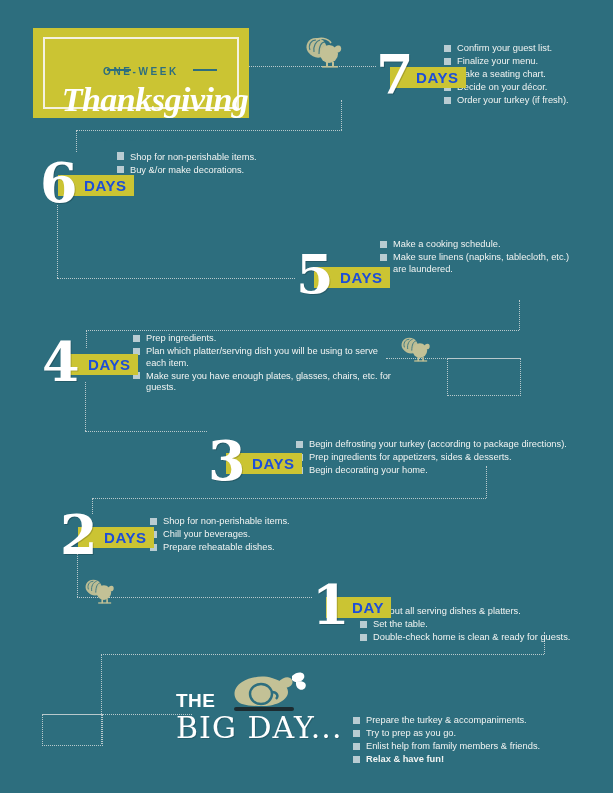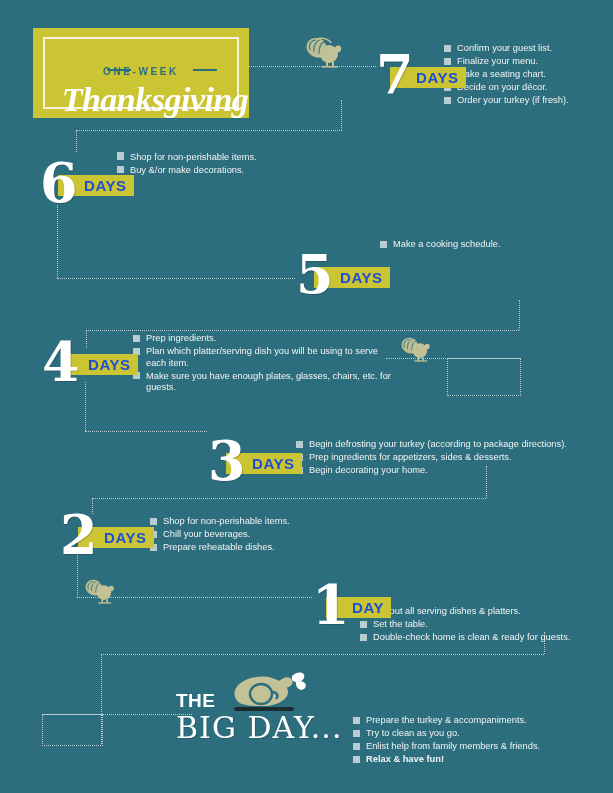--- a/index.html
+++ b/index.html
@@ -290,20 +290,21 @@
     <div class="item"><span class="box"></span><span>Shop for non-perishable items.</span></div>
     <div class="item"><span class="box"></span><span>Buy &amp;/or make decorations.</span></div>
   </div>
 
   <div class="badge" style="left:296px; top:258px;">
     <div class="num">5</div>
     <div class="pill" style="left:18px;">DAYS</div>
   </div>
   <div class="list" style="left:380px; top:239px; width:190px;">
     <div class="item"><span class="box"></span><span>Make a cooking schedule.</span></div>
+    <div class="item"><span class="box"></span><span>Make sure linens (napkins, tablecloth, etc.) are laundered.</span></div>
   </div>
 
   <div class="badge" style="left:42px; top:345px;">
     <div class="num">4</div>
     <div class="pill" style="left:20px;">DAYS</div>
   </div>
   <div class="list" style="left:133px; top:333px; width:258px;">
     <div class="item"><span class="box"></span><span>Prep ingredients.</span></div>
     <div class="item"><span class="box"></span><span>Plan which platter/serving dish you will be using to serve each item.</span></div>
     <div class="item"><span class="box"></span><span>Make sure you have enough plates, glasses, chairs, etc. for guests.</span></div>
@@ -353,18 +354,18 @@
       <path d="M44 22 C49 22, 51 26, 48 29" fill="none" stroke="#2d6e7e" stroke-width="2.4"></path>
       <rect x="6" y="37" width="60" height="4" rx="2" fill="#1c2b30"></rect>
     </svg>
   </div>
   <div class="bigday" style="left:176px; top:672px; width:180px;">
     <div class="the">THE</div>
     <div class="big">BIG DAY...</div>
   </div>
   <div class="list" style="left:353px; top:689px; width:230px;margin-top:26px;">
     <div class="item"><span class="box"></span><span>Prepare the turkey &amp; accompaniments.</span></div>
-    <div class="item"><span class="box"></span><span>Try to clean as you go.</span></div>
+    <div class="item"><span class="box"></span><span>Try to prep as you go.</span></div>
     <div class="item"><span class="box"></span><span>Enlist help from family members &amp; friends.</span></div>
     <div class="item bold"><span class="box"></span><span>Relax &amp; have fun!</span></div>
   </div>
 
 </div>
 
 </body></html>

